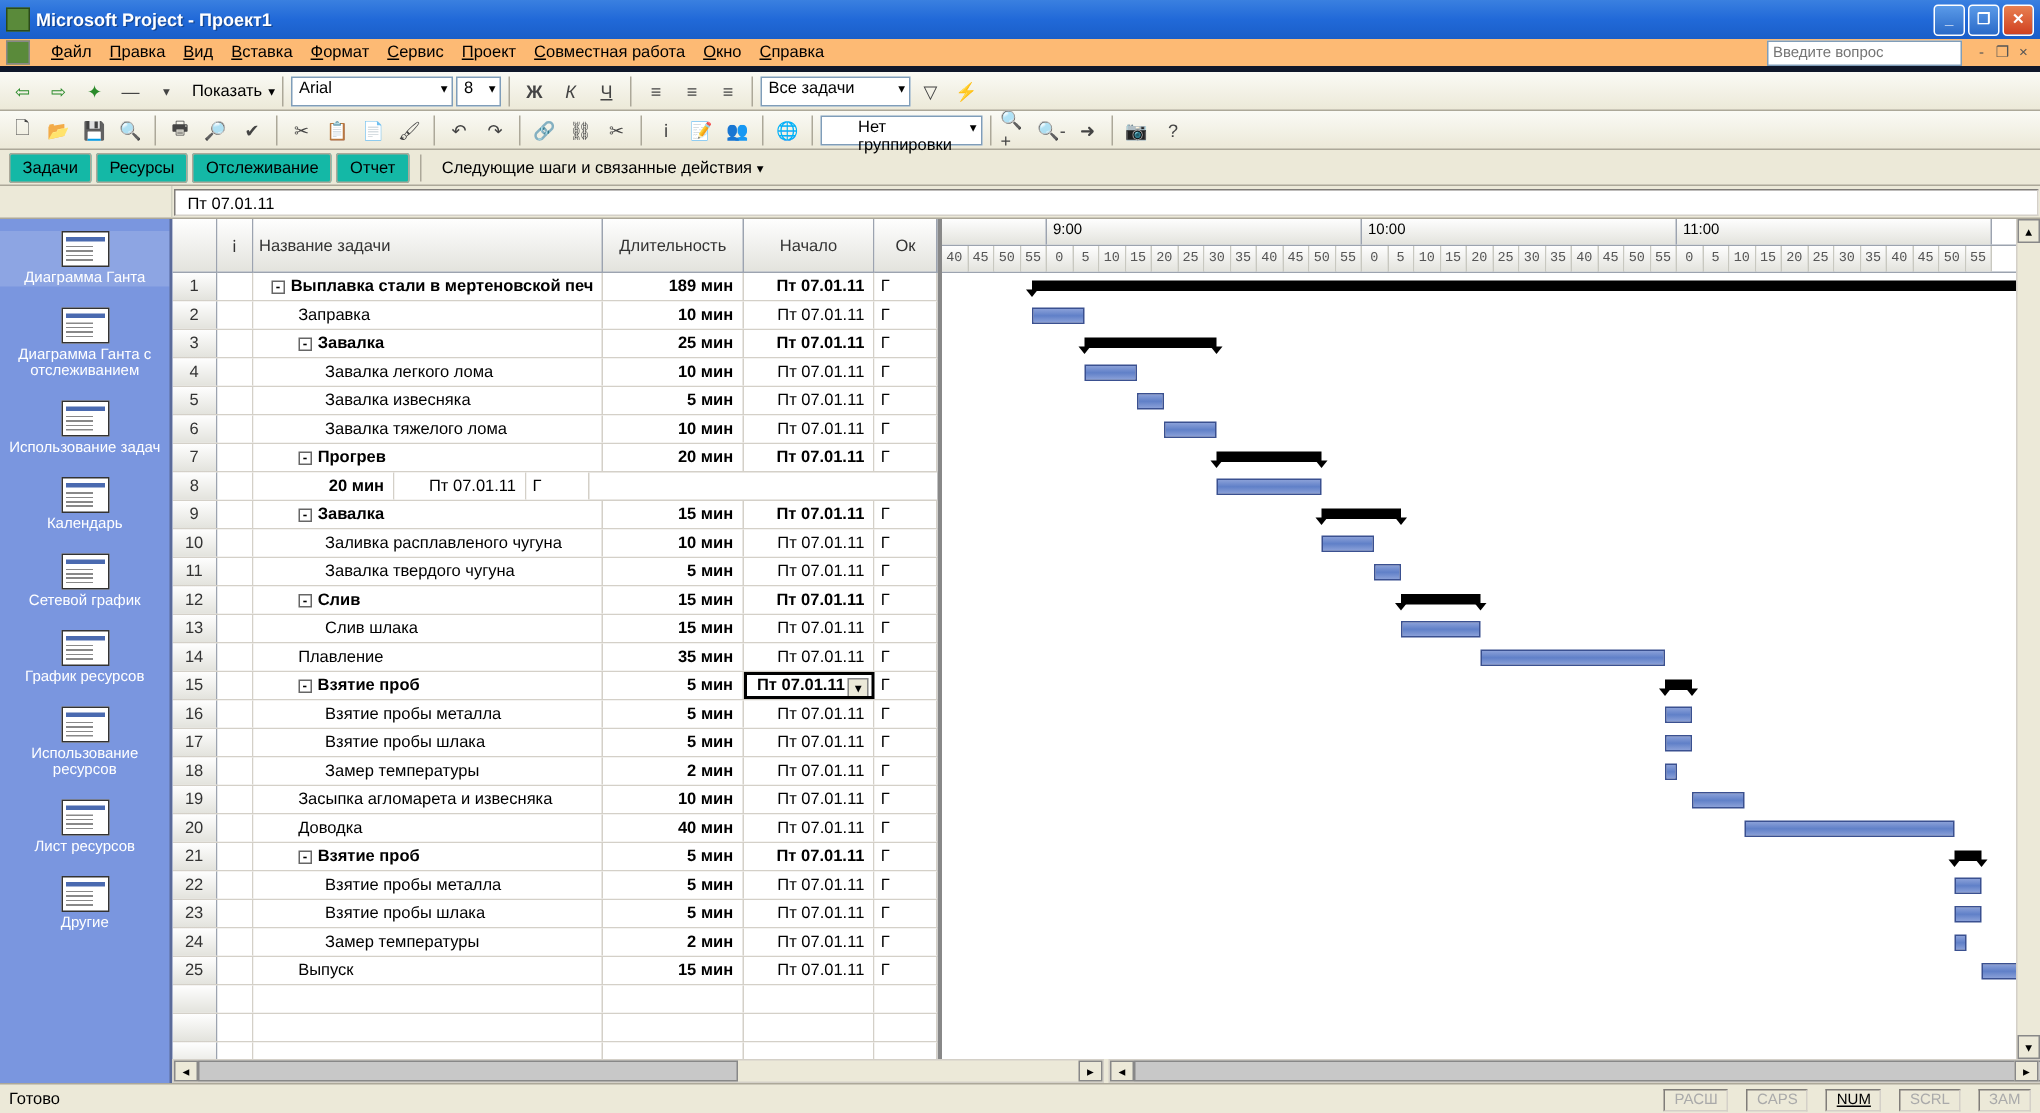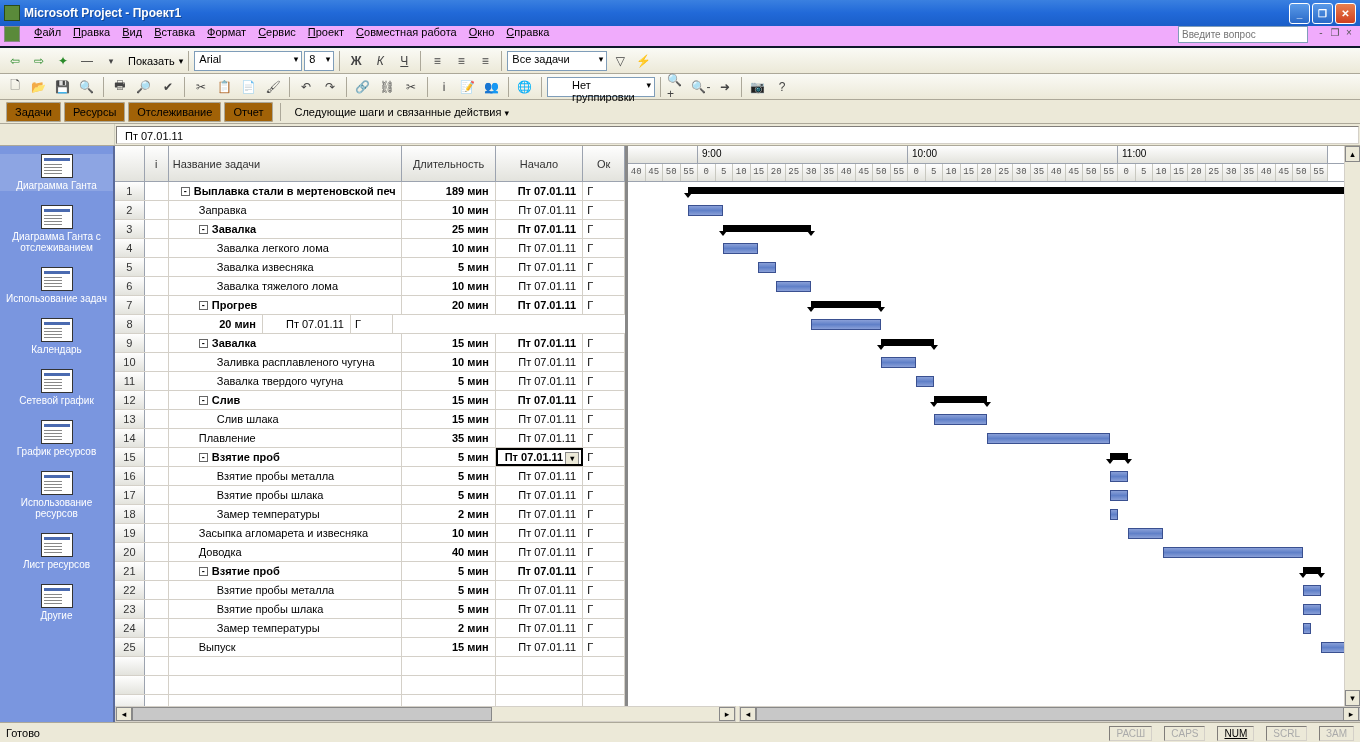--- a/index.html
+++ b/index.html
@@ -8,41 +8,41 @@
 
 .titlebar { height: 26px; background: linear-gradient(to bottom,#3a80e0 0%,#2169d8 50%,#1a5ec8 100%); display:flex; align-items:center; color:#fff; font-weight:bold; padding:0 4px; }
 .titlebar .app-icon { width:16px;height:16px;background:#5a8a3a;margin-right:4px; border:1px solid #2a4a1a;}
 .titlebar .title-text { flex:1; text-shadow:1px 1px 0 rgba(0,0,0,.3); font-size:12px;}
 .win-btns { display:flex; gap:2px;}
 .win-btn { width:21px;height:21px;border:1px solid #fff;border-radius:3px;display:flex;align-items:center;justify-content:center;font-weight:bold;font-size:10px;color:#fff;}
 .win-btn.min,.win-btn.max{background:linear-gradient(#5a9ae8,#2a6ac8);}
 .win-btn.close{background:linear-gradient(#e88050,#d04020);}
 
 
-.menubar { height:22px;background:#f0abfc;border-bottom:2px solid #0f172a;display:flex;align-items:flex-start;padding:0 4px;}
+.menubar { height:22px;background:#fdba74;border-bottom:4px solid #0f172a;display:flex;align-items:center;padding:0 4px;}
 .menubar .m-icon{width:16px;height:16px;background:#5a8a3a;margin-right:8px;border:1px solid #888;}
 .menu-item{padding:2px 6px;cursor:default;}
 .menu-item u{text-decoration:underline;}
 .menubar .spacer{flex:1;}
 .question-box{width:130px;height:17px;border:1px solid #7f9db9;background:#fff;color:#aaa;font-size:10px;padding:1px 3px;}
 .mini-win-btns{display:flex;margin-left:6px;}
 .mini-win-btns span{width:14px;height:12px;font-size:10px;color:#555;display:flex;align-items:center;justify-content:center;cursor:default;}
 
 
 .toolbar{height:26px;background:linear-gradient(#fafaf5,#ece9d8);border-bottom:1px solid #aca899;display:flex;align-items:center;padding:0 4px;gap:2px;}
 .toolbar .sep{width:1px;height:20px;background:#aca899;margin:0 3px;}
 .tb-btn{width:22px;height:22px;display:flex;align-items:center;justify-content:center;border:1px solid transparent;font-size:12px;color:#444;}
 .tb-label{padding:2px 4px;font-size:11px;}
 .tb-combo{height:20px;border:1px solid #7f9db9;background:#fff;padding:1px 18px 1px 4px;font-size:11px;position:relative;}
 .tb-combo::after{content:"▾";position:absolute;right:3px;top:2px;color:#000;font-size:9px;}
 .font-combo{width:108px;} .size-combo{width:30px;} .filter-combo{width:100px;} .group-combo{width:108px;padding-left:24px;}
 
 
 .guidebar{height:24px;background:#ece9d8;border-bottom:1px solid #aca899;display:flex;align-items:center;padding:0 6px;gap:0;}
-.guidebar .gbtn{padding:3px 8px;font-size:11px;border:1px solid #aca899;border-radius:2px;background:#a16207;margin-right:3px;}
+.guidebar .gbtn{padding:3px 8px;font-size:11px;border:1px solid #aca899;border-radius:2px;background:#14b8a6;margin-right:3px;}
 .guidebar .steps{margin-left:4px;padding:2px 6px;font-size:11px;}
 
 
 .formulabar{height:22px;background:#ece9d8;border-bottom:1px solid #aca899;display:flex;align-items:center;}
 .formulabar .fb-label{width:115px;border-right:1px solid #d0d0c0;height:100%;}
 .formulabar .fb-value{padding:3px 8px;background:#fff;flex:1;height:18px;border:1px inset #d4d0c8;margin:1px;}
 
 
 .main{position:absolute;top:146px;bottom:20px;left:0;right:0;display:flex;}
 .viewbar{width:115px;background:#7a96df;border-right:2px solid #5a6a9a;display:flex;flex-direction:column;align-items:center;padding-top:8px;overflow:hidden;}

